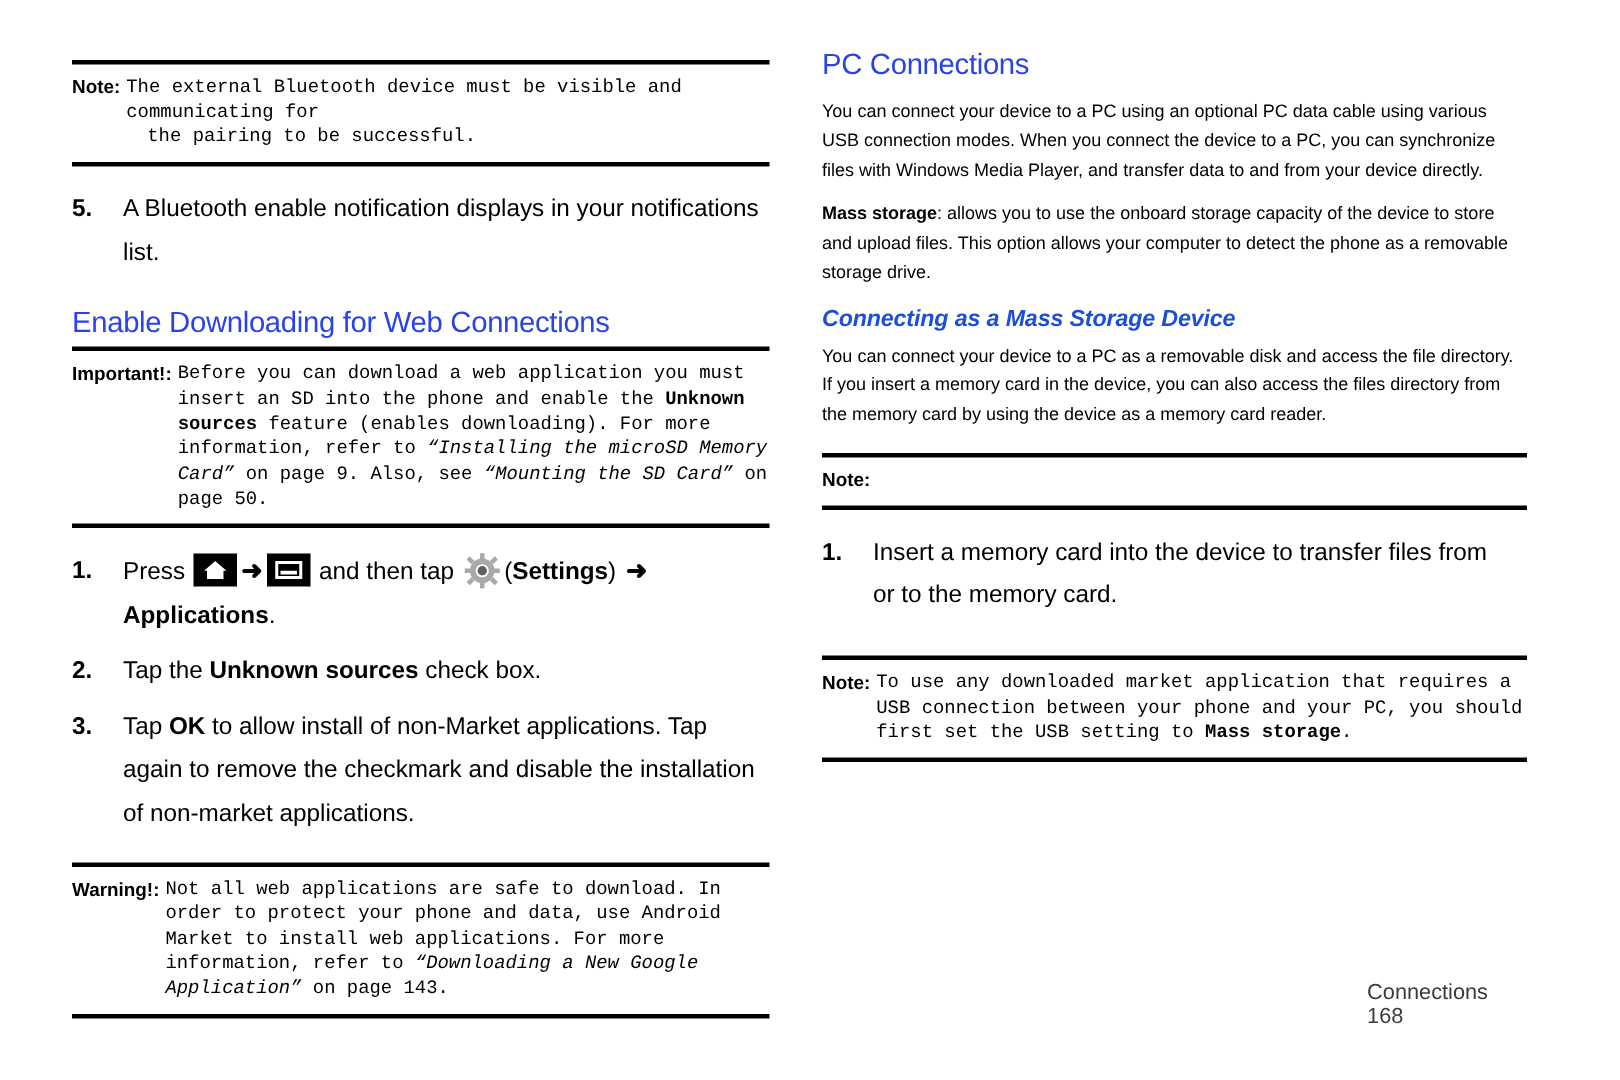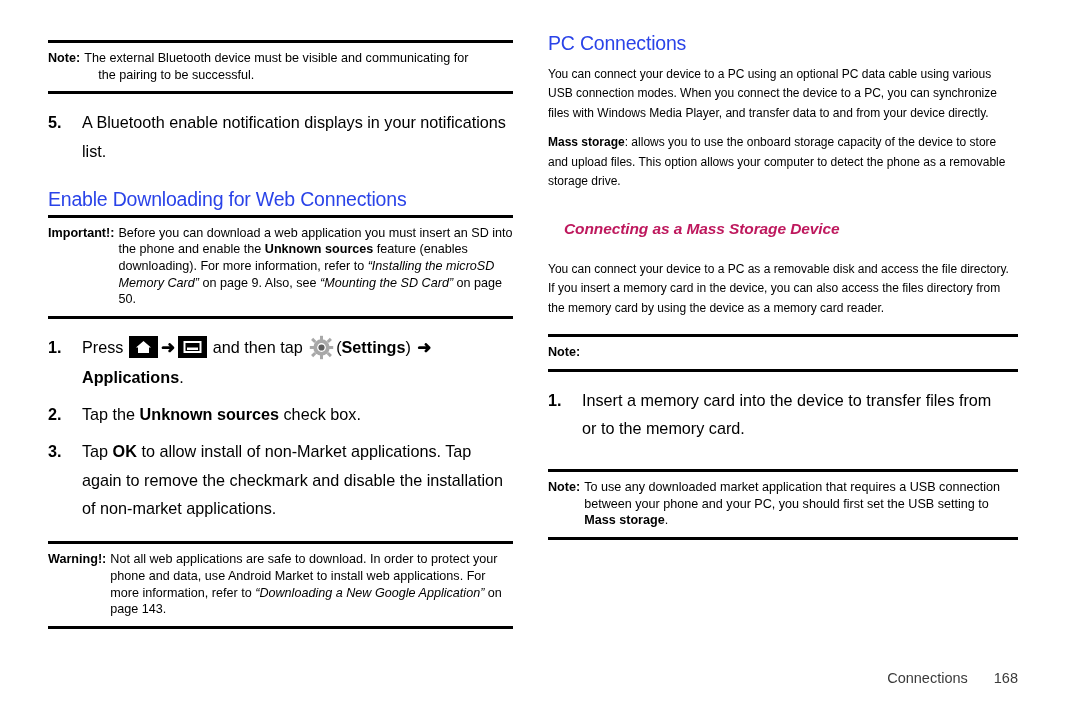--- a/index.html
+++ b/index.html
@@ -58,42 +58,43 @@
     padding: 7px 0 8px 0;
   }
   .callout-label {
     font-weight: bold;
     white-space: nowrap;
     flex: 0 0 auto;
     padding-right: 4px;
   }
   .callout-text {
     flex: 1 1 auto;
+    font-family: Liberation Mono, monospace;
   }
   .callout-text .hang {
     display: block;
     text-indent: 0;
   }
 
   
   .h-section {
     color: #2a43e8;
     font-size: 19.5px;
     font-weight: normal;
     letter-spacing: -0.2px;
     margin: 0;
     padding: 0 0 4px 0;
   }
   .h-sub {
-    color: #be185d;
+    color: #1d4ed8;
     font-size: 15.5px;
     font-weight: bold;
     font-style: italic;
     letter-spacing: -0.1px;
-    margin: 16px;
+    margin: 0;
     padding: 2px 0 6px 0;
   }
 
   
   .para {
     font-size: 12px;
     line-height: 1.62;
     margin: 0;
     padding: 0 0 10px 0;
   }
@@ -155,20 +156,21 @@
   }
 
   
   .footer {
     position: absolute;
     right: 62px;
     bottom: 34px;
     font-size: 14.5px;
     color: #3b3b3b;
     display: flex;
+    flex-direction: column;
     align-items: baseline;
   }
   .footer-chapter { padding-right: 26px; }
 
   .sp6 { height: 6px; }
   .sp10 { height: 10px; }
   .sp14 { height: 14px; }
   .sp18 { height: 18px; }
 </style>
 </head>

